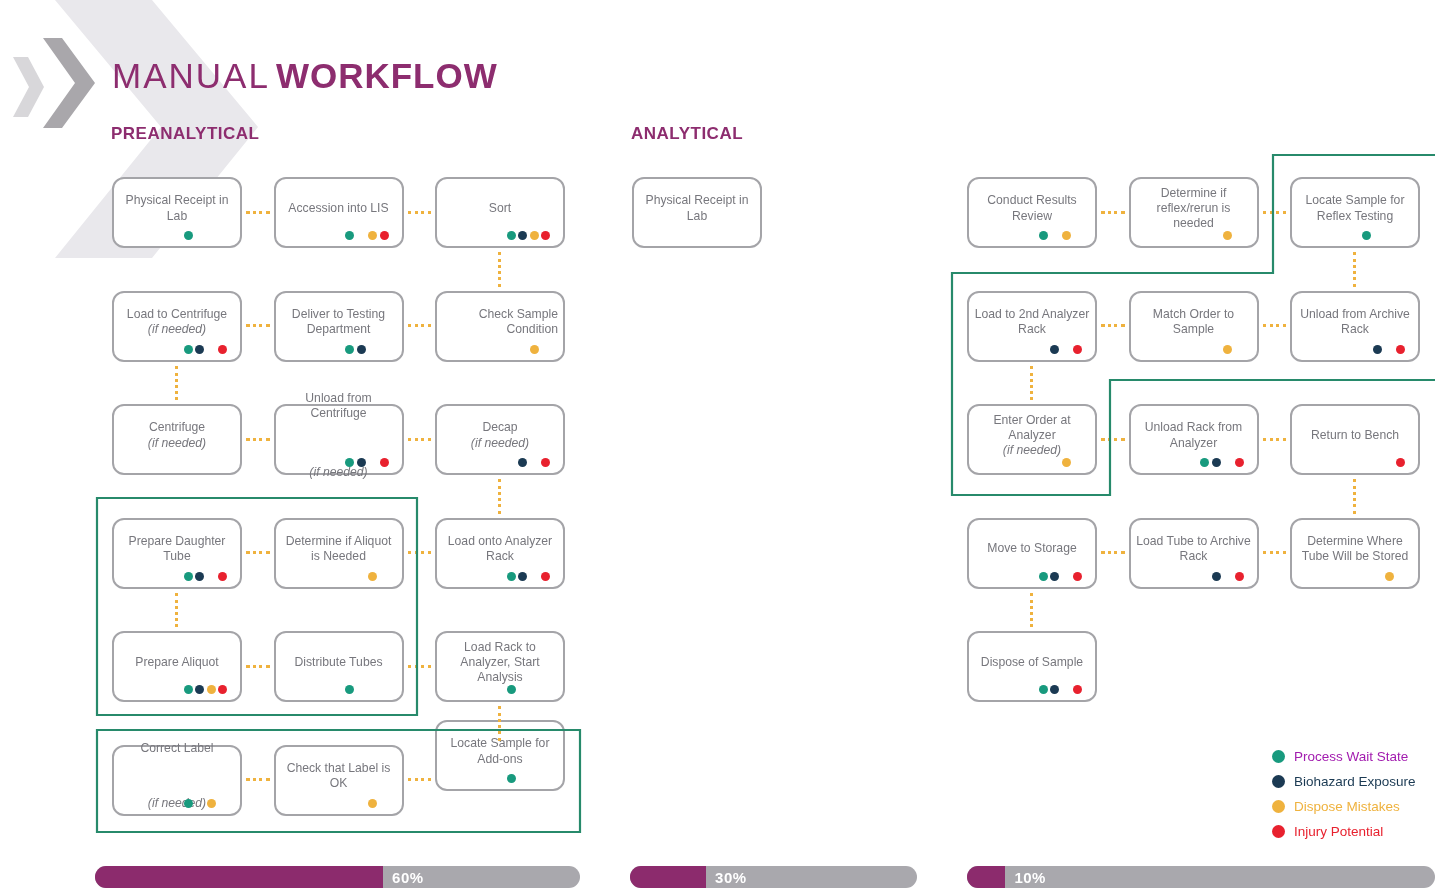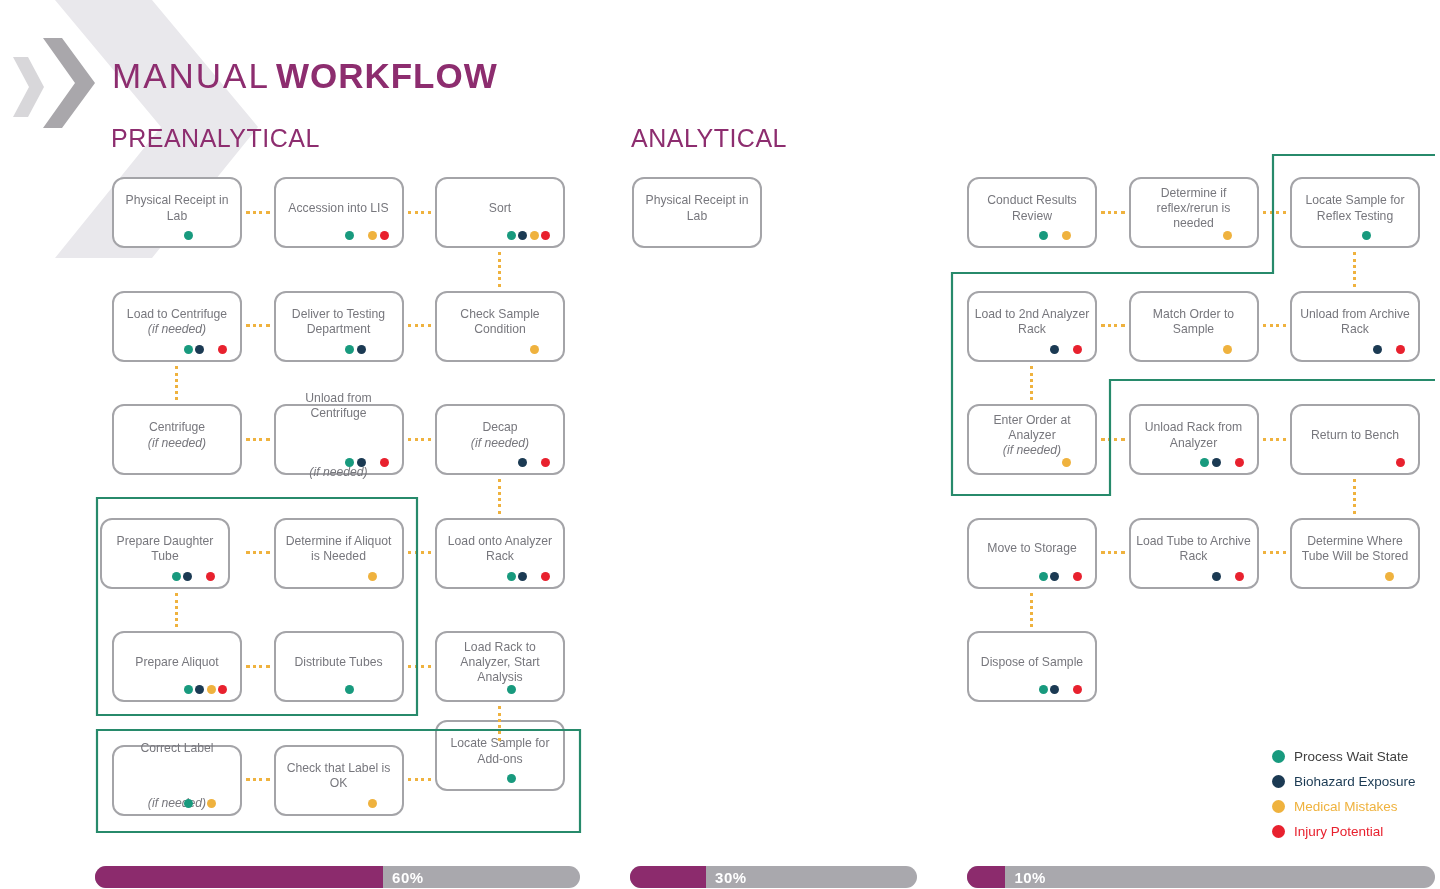--- a/index.html
+++ b/index.html
@@ -6,21 +6,21 @@
   #stage{
     position:relative;width:1435px;height:889px;overflow:hidden;background:#ffffff;
     font-family:"Liberation Sans","DejaVu Sans",sans-serif;
   }
   svg.overlay{position:absolute;left:0;top:0;pointer-events:none;}
 
   .title{position:absolute;left:112px;top:56px;font-size:35px;color:var(--purple);white-space:nowrap;}
   .title-light{font-weight:300;letter-spacing:2px;}
   .title-bold{font-weight:800;letter-spacing:1px;margin-left:6px;}
 
-  .section-heading{position:absolute;top:124px;font-size:25px;font-weight:400;letter-spacing:0.5px;color:var(--purple);}
+  .section-heading{position:absolute;top:124px;font-size:17px;font-weight:700;letter-spacing:0.5px;color:var(--purple);}
   #h-pre{left:111px;} #h-ana{left:631px;} #h-post{left:966px;}
 
   .flow-box{
     position:absolute;width:130px;height:71px;box-sizing:border-box;
     background:#fff;border:2.5px solid var(--box-border);border-radius:12px;
     display:flex;flex-direction:column;align-items:center;justify-content:center;
     text-align:center;color:var(--box-text);font-size:12.2px;line-height:1.25;
     padding:4px 5px 12px 5px;
   }
   .box-note{font-style:italic;}
@@ -98,21 +98,21 @@
       </div>
       <div class="flow-box" style="left: 273.5px; top: 290.5px;">
         <div class="box-label">Deliver to Testing Department</div>
         <div class="dots">
           <span class="dot" style="background: rgb(24, 154, 126);"></span>
           <span class="dot" style="background: rgb(27, 58, 83);"></span>
           <span class="dot"></span>
           <span class="dot"></span>
         </div>
       </div>
-      <div class="flow-box" style="left: 435px; top: 290.5px;">
+      <div class="flow-box" style="left: 435px; top: 290.5px; text-align: right;">
         <div class="box-label">Check Sample Condition</div>
         <div class="dots">
           <span class="dot"></span>
           <span class="dot"></span>
           <span class="dot" style="background: rgb(239, 178, 62);"></span>
           <span class="dot"></span>
         </div>
       </div>
       <div class="flow-box" style="left: 112px; top: 404px;">
         <div class="box-label">Centrifuge</div>
@@ -137,21 +137,21 @@
       <div class="flow-box" style="left: 435px; top: 404px;">
         <div class="box-label">Decap</div>
         <div class="box-note">(if needed)</div>
         <div class="dots">
           <span class="dot"></span>
           <span class="dot" style="background: rgb(27, 58, 83);"></span>
           <span class="dot"></span>
           <span class="dot" style="background: rgb(232, 33, 46);"></span>
         </div>
       </div>
-      <div class="flow-box" style="left: 100px; top: 517.5px;">
+      <div class="flow-box" style="left: 112px; top: 517.5px;">
         <div class="box-label">Prepare Daughter Tube</div>
         <div class="dots">
           <span class="dot" style="background: rgb(24, 154, 126);"></span>
           <span class="dot" style="background: rgb(27, 58, 83);"></span>
           <span class="dot"></span>
           <span class="dot" style="background: rgb(232, 33, 46);"></span>
         </div>
       </div>
       <div class="flow-box" style="left: 273.5px; top: 517.5px;">
         <div class="box-label">Determine if Aliquot is Needed</div>
@@ -399,29 +399,29 @@
     <div class="bar-label" style="left: 85.055px;">30%</div>
   </div>
   <div class="bar" id="bar-post">
     <div class="bar-fill" style="width: 38.376px;"></div>
     <div class="bar-label" style="left: 47.376px;">10%</div>
   </div>
 
   <div id="legend">
     <div class="legend-row">
       <span class="legend-dot" style="background: rgb(24, 154, 126);"></span>
-      <span class="legend-label" style="color: #404040;">Process Wait State</span>
+      <span class="legend-label" style="color: #a21caf;">Process Wait State</span>
     </div>
     <div class="legend-row">
       <span class="legend-dot" style="background: rgb(27, 58, 83);"></span>
       <span class="legend-label" style="color: rgb(27, 58, 83);">Biohazard Exposure</span>
     </div>
     <div class="legend-row">
       <span class="legend-dot" style="background: rgb(239, 178, 62);"></span>
-      <span class="legend-label" style="color: rgb(239, 178, 62);">Medical Mistakes</span>
+      <span class="legend-label" style="color: rgb(239, 178, 62);">Dispose Mistakes</span>
     </div>
     <div class="legend-row">
       <span class="legend-dot" style="background: rgb(232, 33, 46);"></span>
       <span class="legend-label" style="color: rgb(232, 33, 46);">Injury Potential</span>
     </div>
   </div>
 
 </div>
 
 </body></html>

